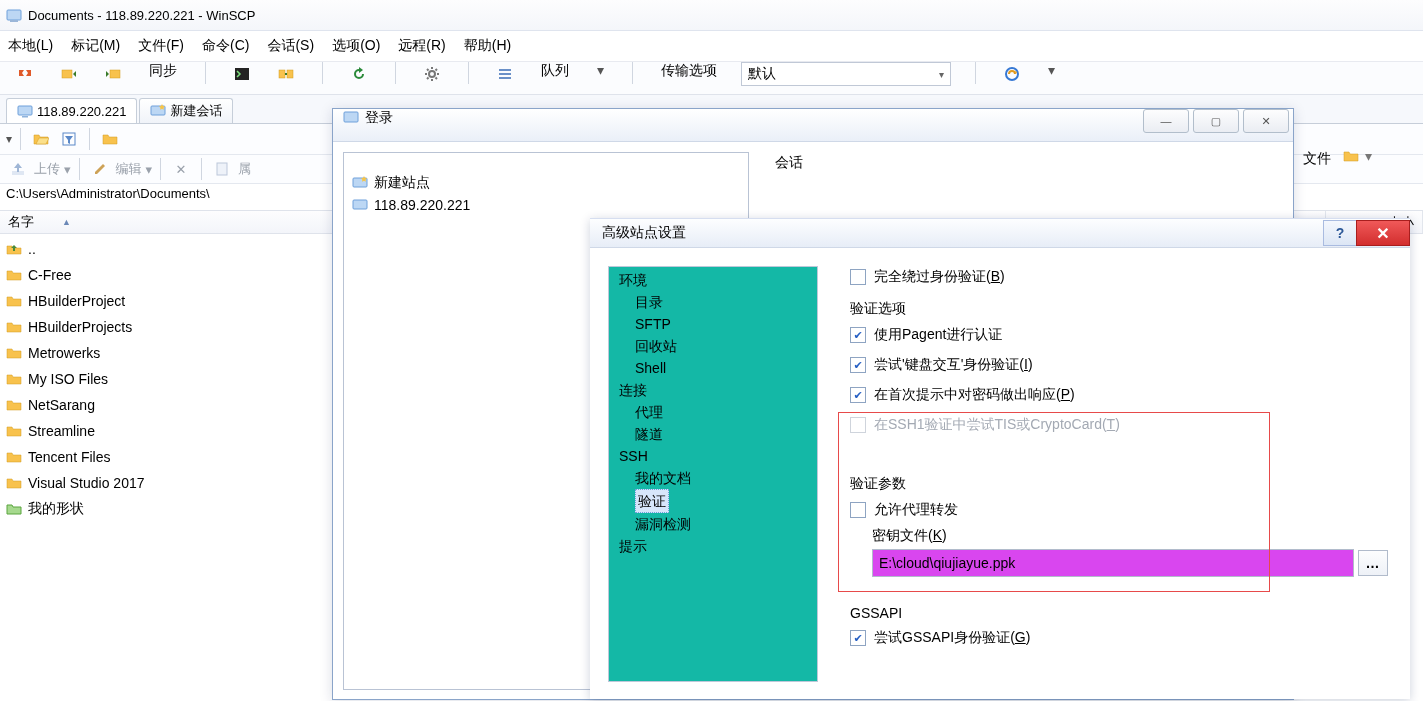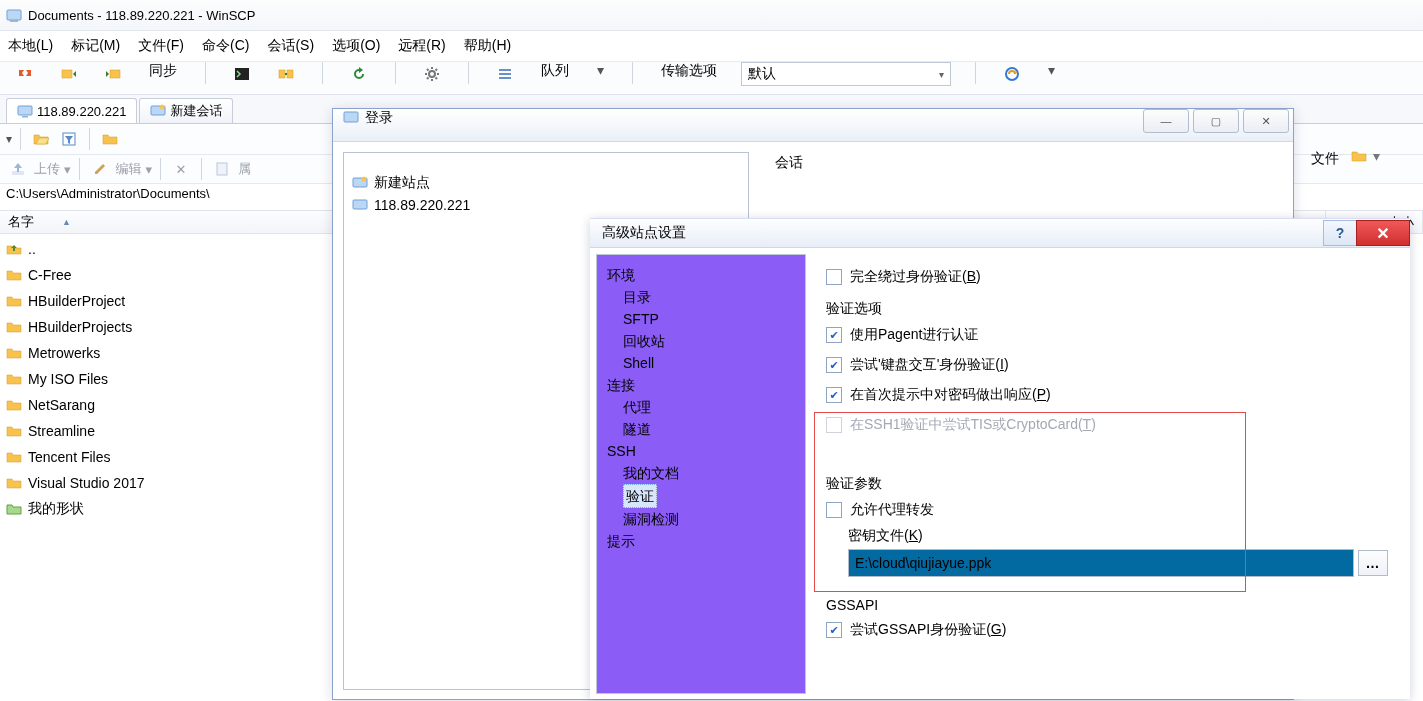--- a/index.html
+++ b/index.html
@@ -68,40 +68,40 @@
 .login-right{flex:1;padding:12px 16px;font-size:14px}
 .login-right .grouplabel{margin-bottom:6px}
 
 
 .adv-dlg{position:absolute;left:590px;top:218px;width:820px;height:480px;background:#fff;border-top:1px solid #d6def0;box-shadow:0 2px 10px rgba(0,30,80,.2)}
 .adv-title{height:28px;background:linear-gradient(#fdfeff,#e7edf7);border-bottom:1px solid #cfd8e7;display:flex;align-items:center;padding:0 0 0 12px;font-size:14px}
 .adv-title .spacer{flex:1}
 .adv-help{width:32px;height:24px;background:linear-gradient(#f4f7fd,#dce6f5);border:1px solid #a9bbe0;color:#2b5797;display:flex;align-items:center;justify-content:center;font-weight:bold;font-size:14px}
 .adv-close{width:52px;height:24px;background:linear-gradient(#f05959,#d22e2e);border:1px solid #a81e1e;color:#fff;display:flex;align-items:center;justify-content:center;font-weight:bold;font-size:16px;margin-left:-1px}
 .adv-body{display:flex;height:calc(100% - 28px)}
-.adv-tree{width:200px;border:1px solid #bec8d9;margin:6px;background:#8b5cf6;padding:9px 4px;font-size:14px;line-height:22px}
+.adv-tree{width:200px;border:1px solid #bec8d9;margin:18px;background:#14b8a6;padding:2px 4px;font-size:14px;line-height:22px}
 .adv-tree .n{padding-left:6px;cursor:default}
 .adv-tree .c{padding-left:22px}
 .adv-tree .sel{background:#d7e6fb;border:1px dotted #6ea0da;display:inline-block;padding:0 2px}
 .adv-right{flex:1;padding:12px 22px 4px 14px;font-size:14px;position:relative}
 .adv-right .line{display:flex;align-items:center;height:26px;margin:4px 0}
 .chk{width:14px;height:14px;border:1px solid #8ea4c2;margin-right:8px;display:inline-flex;align-items:center;justify-content:center;background:#fff;font-size:11px;color:#2760c4}
 .chk.checked::before{content:"✔"}
 .grouptitle{margin:10px 0 4px 0}
 .indent1{margin-left:22px}
 .indent2{margin-left:44px}
 .disabled{color:#a3a9b3}
 .keyrow{display:flex;align-items:center;gap:4px;margin-top:4px}
-.keyinput{flex:1;height:22px;border:1px solid #b1bbcb;padding:2px 6px;background:#0369a1;font-size:14px}
+.keyinput{flex:1;height:22px;border:1px solid #b1bbcb;padding:2px 6px;background:#d946ef;font-size:14px}
 .browsebtn{width:28px;height:24px;border:1px solid #b1bbcb;background:linear-gradient(#fdfdfe,#eef1f7);display:flex;align-items:center;justify-content:center;font-weight:bold;letter-spacing:1px}
 .redbox{position:absolute;border:1px solid #e74a4a;pointer-events:none}
 u{text-decoration:underline}
 
 
-.right-remnant{position:absolute;right:0;top:142px;width:120px;height:60px;font-size:14px}
+.right-remnant{position:absolute;right:8px;top:142px;width:120px;height:60px;font-size:14px}
 .right-remnant .a{position:absolute;left:8px;top:8px}
 .right-remnant .iconrow{position:absolute;left:48px;top:6px;display:flex;gap:6px}
 
 .watermark{position:absolute;right:12px;bottom:10px;color:#c9cdd4;font-size:14px;font-family:Consolas,monospace;letter-spacing:.5px}
 </style>
 </head>
 <body>
 
 <div class="window">
 
@@ -446,21 +446,21 @@
           <span>允许代理转发</span>
         </div>
         <div class="indent1" style="margin-top:4px">
           <span>密钥文件(<u>K</u>)</span>
         </div>
         <div class="keyrow indent1">
           <input class="keyinput" value="E:\cloud\qiujiayue.ppk" style="">
           <div class="browsebtn">…</div>
         </div>
 
-        <div class="grouptitle" style="margin-top:20px">GSSAPI</div>
+        <div class="grouptitle" style="margin-top:28px">GSSAPI</div>
         <div class="line indent1">
           <span class="chk checked"></span>
           <span>尝试GSSAPI身份验证(<u>G</u>)</span>
         </div>
 
         <div class="redbox" style="left:2px;top:164px;width:430px;height:178px"></div>
       </div>
     </div>
   </div>
 

